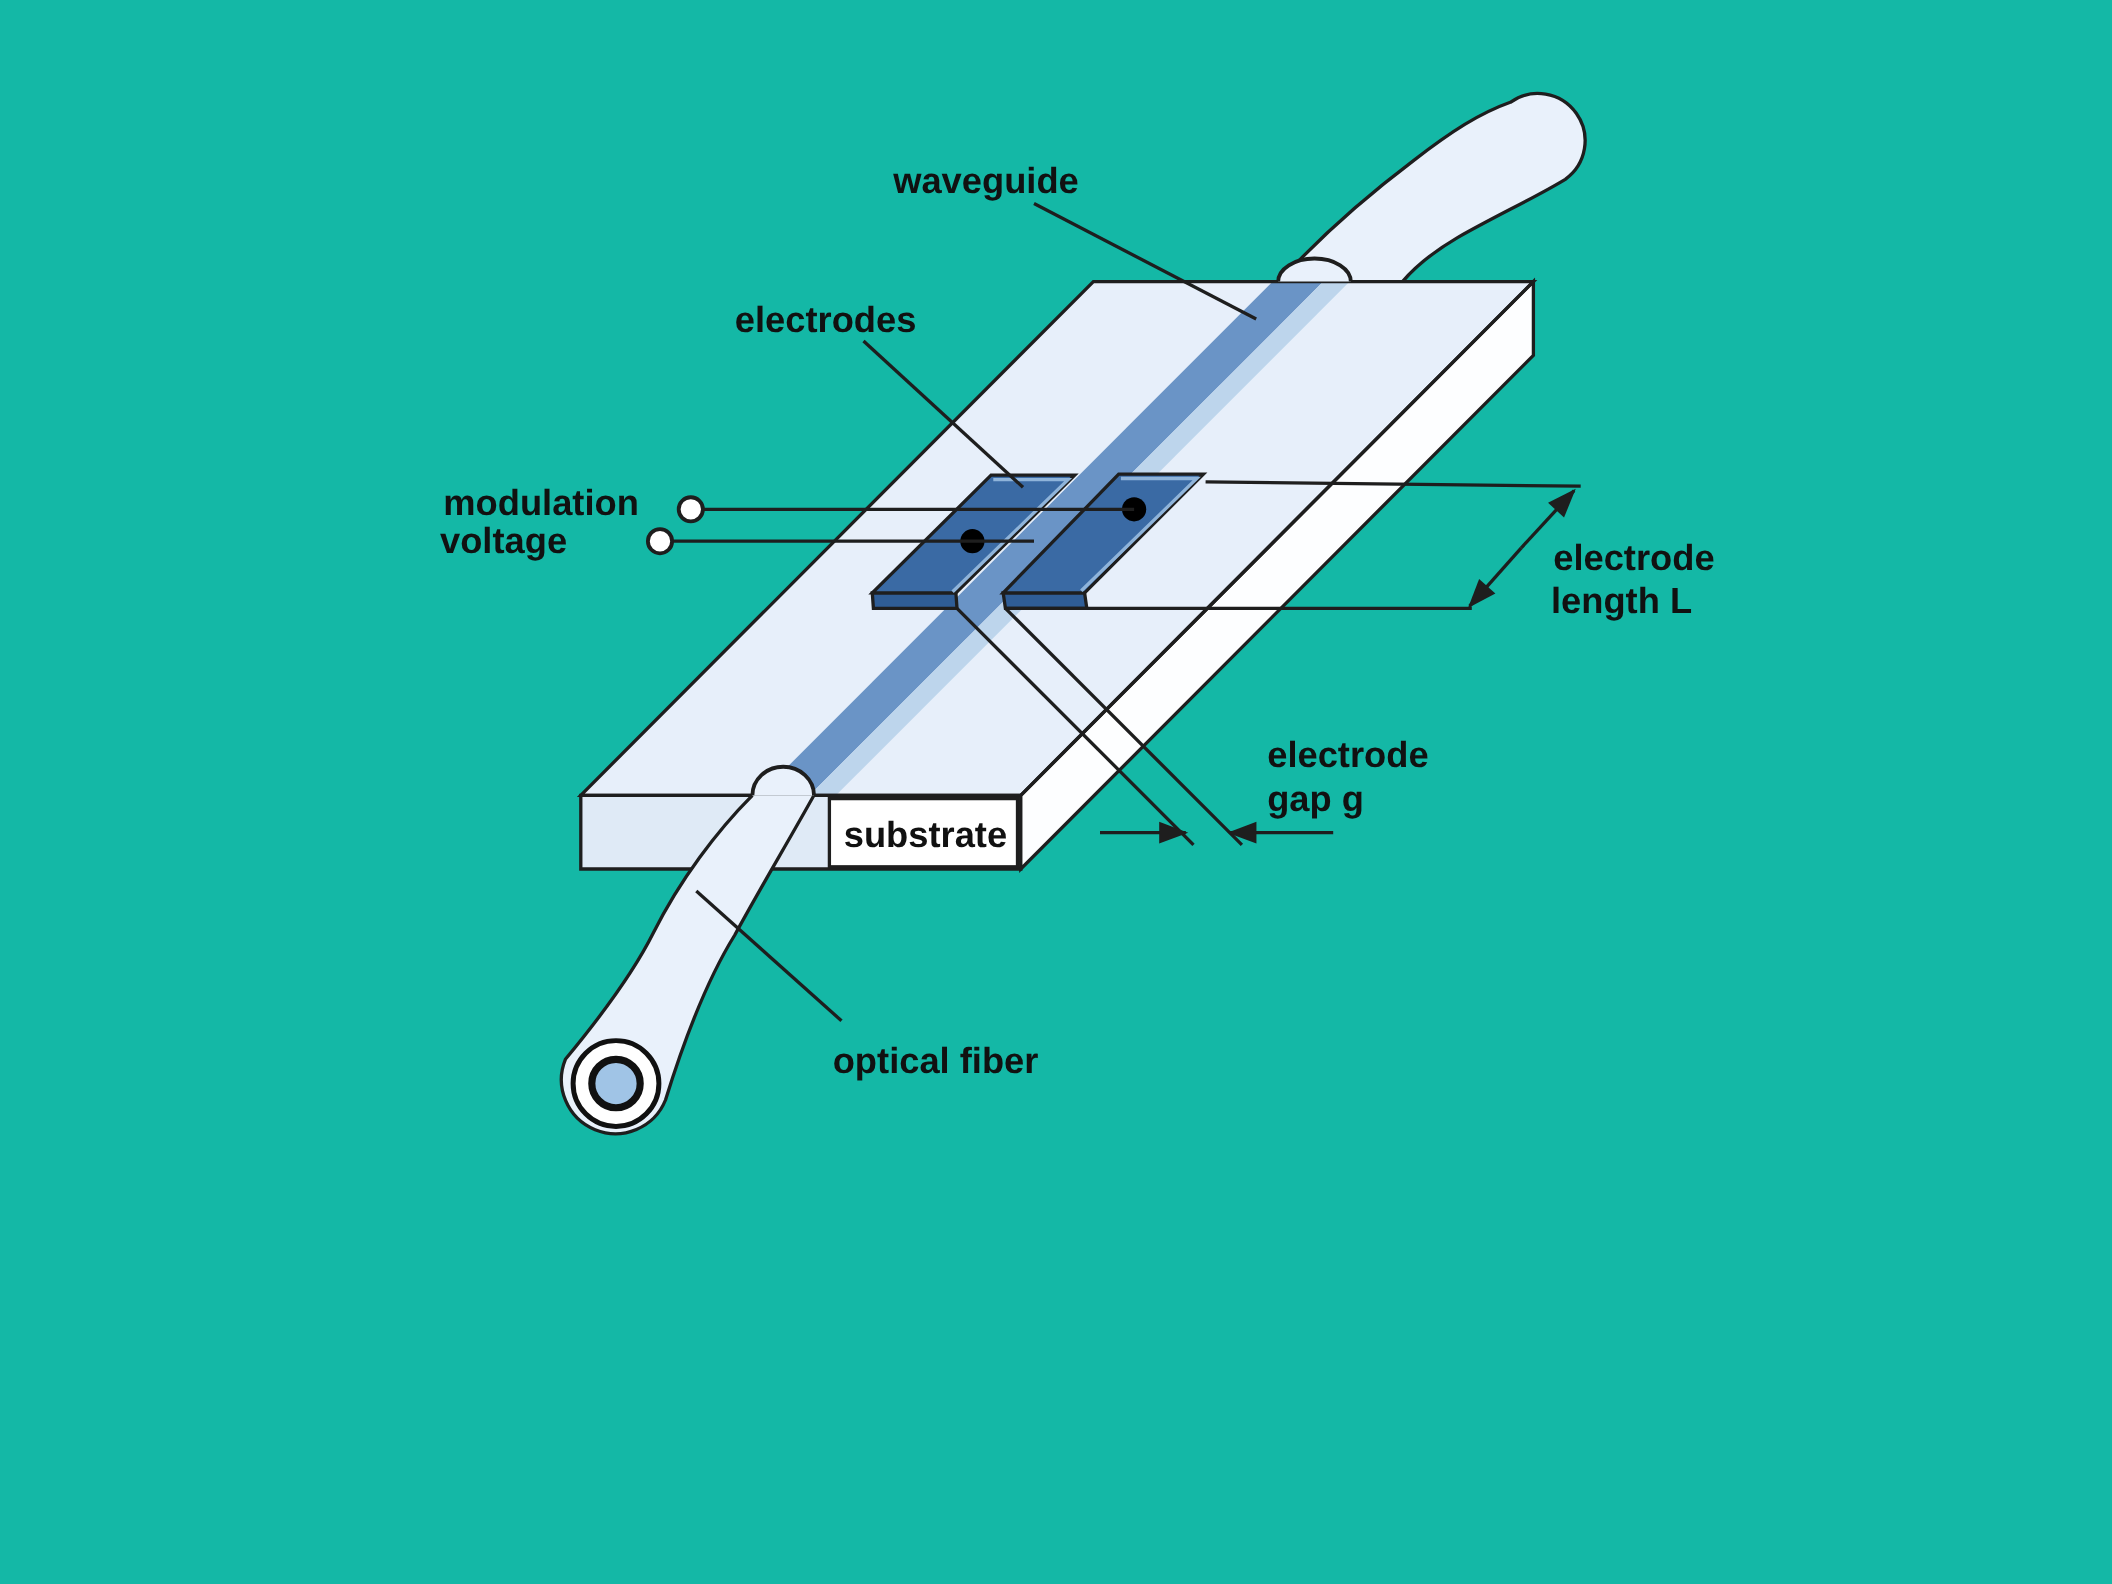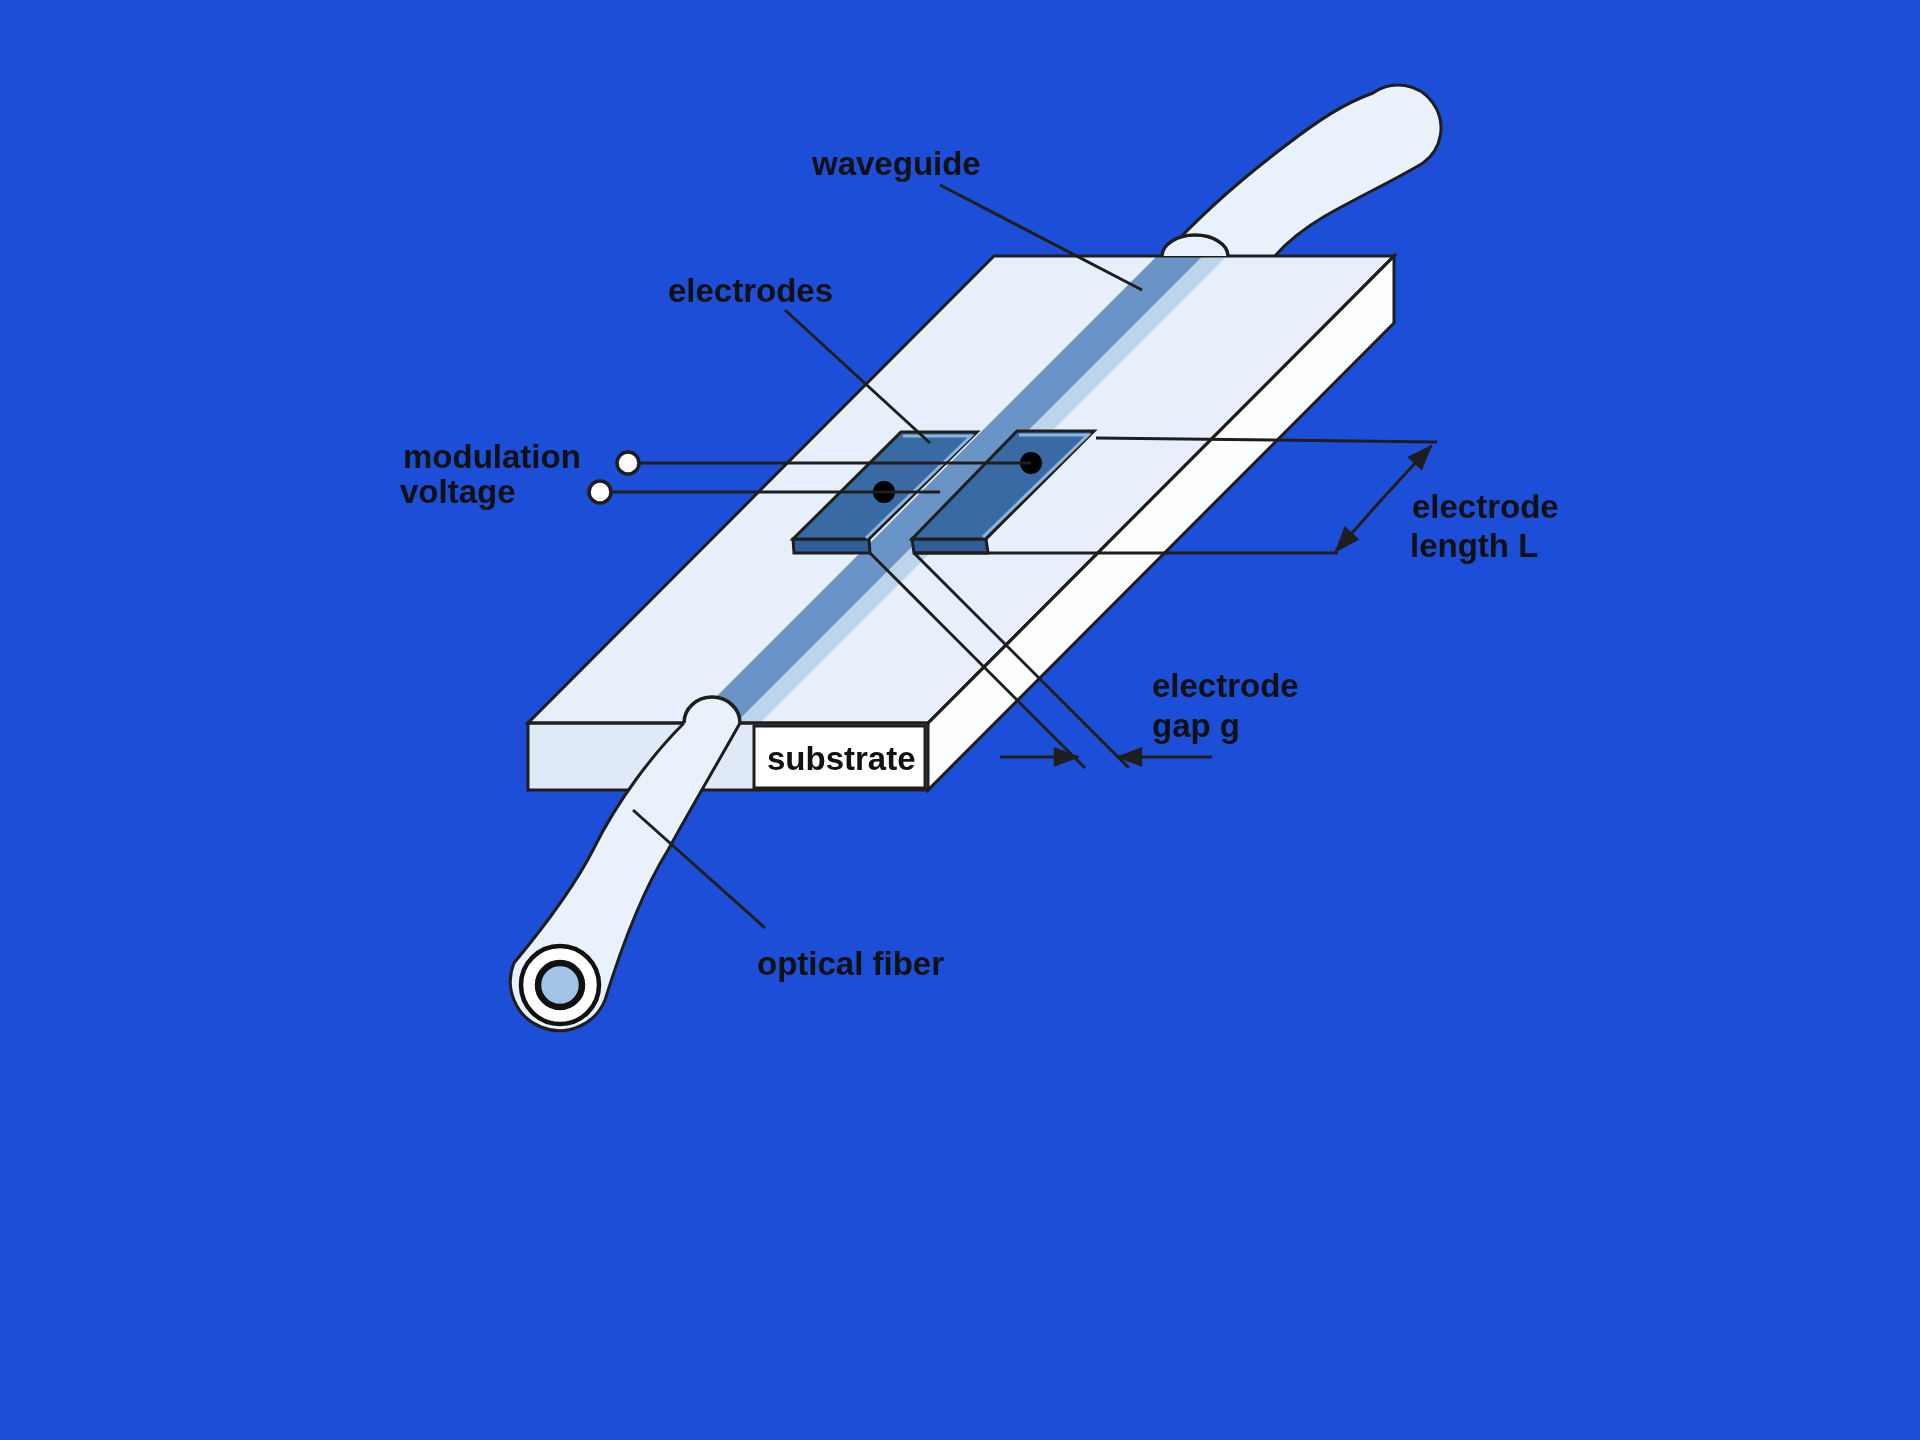--- a/index.html
+++ b/index.html
@@ -1,16 +1,16 @@
 <!DOCTYPE html>
 <html><head>
 <meta charset="utf-8">
 <style>
   html,body{margin:0;padding:0;background:#fff;}
-  .stage{width:1920px;height:1440px;position:relative;background:#1d4ed8;overflow:hidden;}
+  .stage{width:1920px;height:1440px;position:relative;background:#14b8a6;overflow:hidden;}
   svg{display:block;}
   text{font-family:"Liberation Sans",sans-serif;font-weight:bold;font-size:33px;fill:#111;}
   .ln{stroke:#1e1e1e;stroke-width:3;fill:none;}
 </style>
 </head>
 <body>
 
 <div class="stage">
 <svg width="1920" height="1440" viewBox="0 0 1920 1440">
   <defs>

